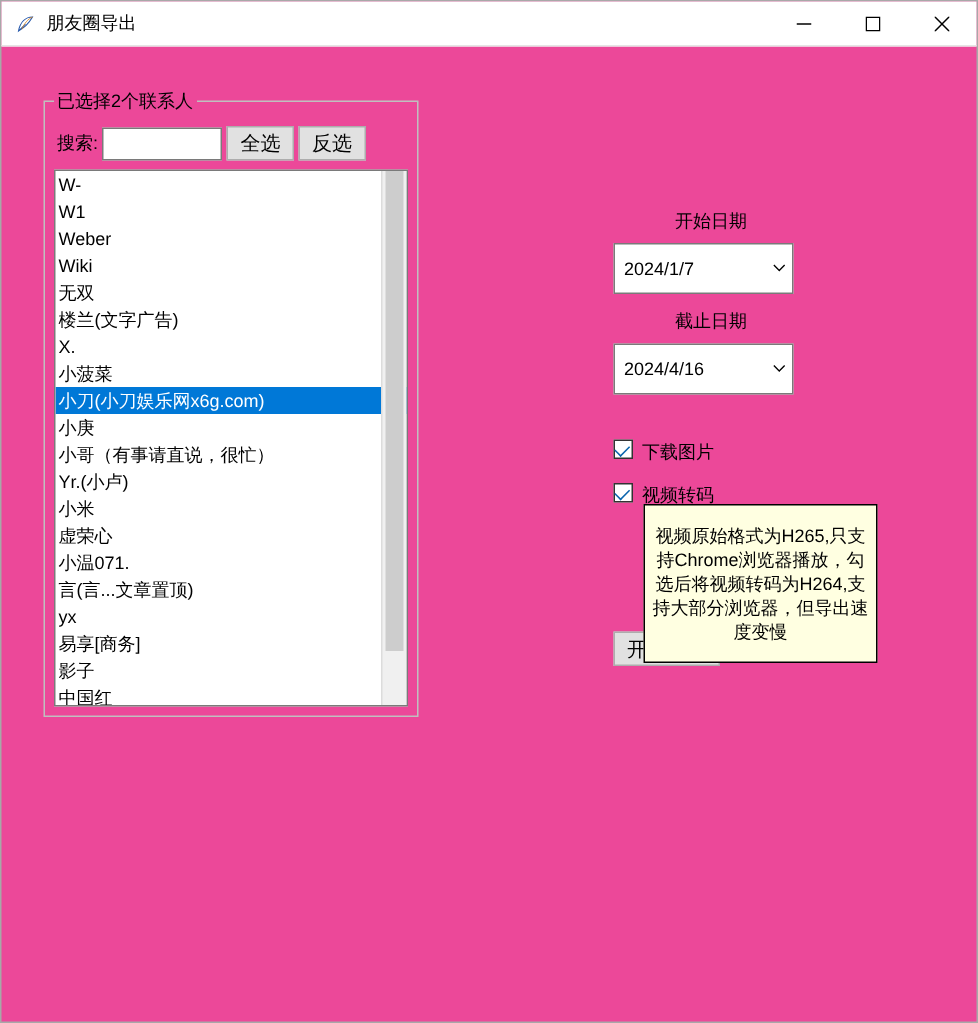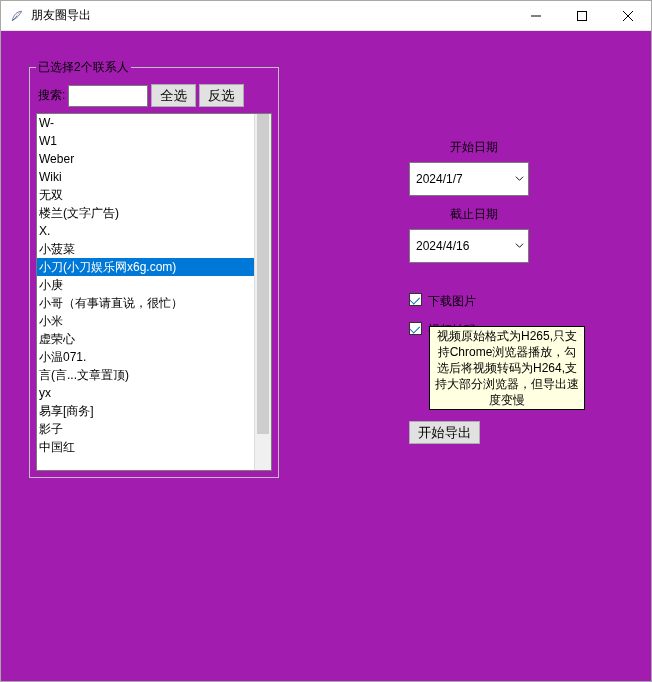--- a/index.html
+++ b/index.html
@@ -1,18 +1,18 @@
 <!DOCTYPE html>
 <html><head>
 <meta charset="utf-8">
 <style>
   * { box-sizing: border-box; }
   html, body { margin: 0; padding: 0; font-family: "Microsoft YaHei", "Segoe UI", sans-serif; font-size: 12px; background: #f0f0f0; }
   .window {
-    width: 652px; height: 682px; background: #a21caf;
+    width: 652px; height: 682px; background: #ec4899;
     border: 1px solid #a8a8a8;
     display: flex; flex-direction: column;
   }
   .titlebar {
     height: 30px; background: #ffffff;
     display: flex; align-items: center; padding-left: 8px;
     border-bottom: 1px solid #e5e5e5;
   }
   .titlebar .icon { width: 16px; height: 16px; margin-right: 6px; display: flex; align-items: center; justify-content: center; }
   .titlebar .title { color: #000; flex: 1; }
@@ -70,22 +70,22 @@
   .chk {
     width: 13px; height: 13px; border: 1px solid #333; background: #fff;
     display: flex; align-items: center; justify-content: center;
   }
   .chk.on::after {
     content: ""; display: block; width: 8px; height: 5px;
     border-left: 1.5px solid #0a64ad; border-bottom: 1.5px solid #0a64ad;
     transform: rotate(-45deg) translate(0px,-1px);
   }
   .tooltip {
-    position: absolute; left: 20px; top: 4px; width: 156px;
-    background: #ffffe1; border: 1px solid #000; padding: 1px 3px;
+    position: absolute; left: 20px; top: 14px; width: 156px;
+    background: #ffffe1; border: 1px solid #000; padding: 12px 3px;
     text-align: center; line-height: 16px; z-index: 5; color: #000;
   }
   .feather {
     width: 14px; height: 14px;
   }
 </style>
 </head>
 <body>
 
 <div class="window">
@@ -135,20 +135,21 @@
               <li class="item">W1</li>
               <li class="item">Weber</li>
               <li class="item">Wiki</li>
               <li class="item">无双</li>
               <li class="item">楼兰(文字广告)</li>
               <li class="item">X.</li>
               <li class="item">小菠菜</li>
               <li class="item selected">小刀(小刀娱乐网x6g.com)</li>
               <li class="item">小庚</li>
               <li class="item">小哥（有事请直说，很忙）</li>
+              <li class="item">Yr.(小卢)</li>
               <li class="item">小米</li>
               <li class="item">虚荣心</li>
               <li class="item">小温071.</li>
               <li class="item">言(言...文章置顶)</li>
               <li class="item">yx</li>
               <li class="item">易享[商务]</li>
               <li class="item">影子</li>
               <li class="item">中国红</li>
             </ul>
           <div class="scrollbar">

